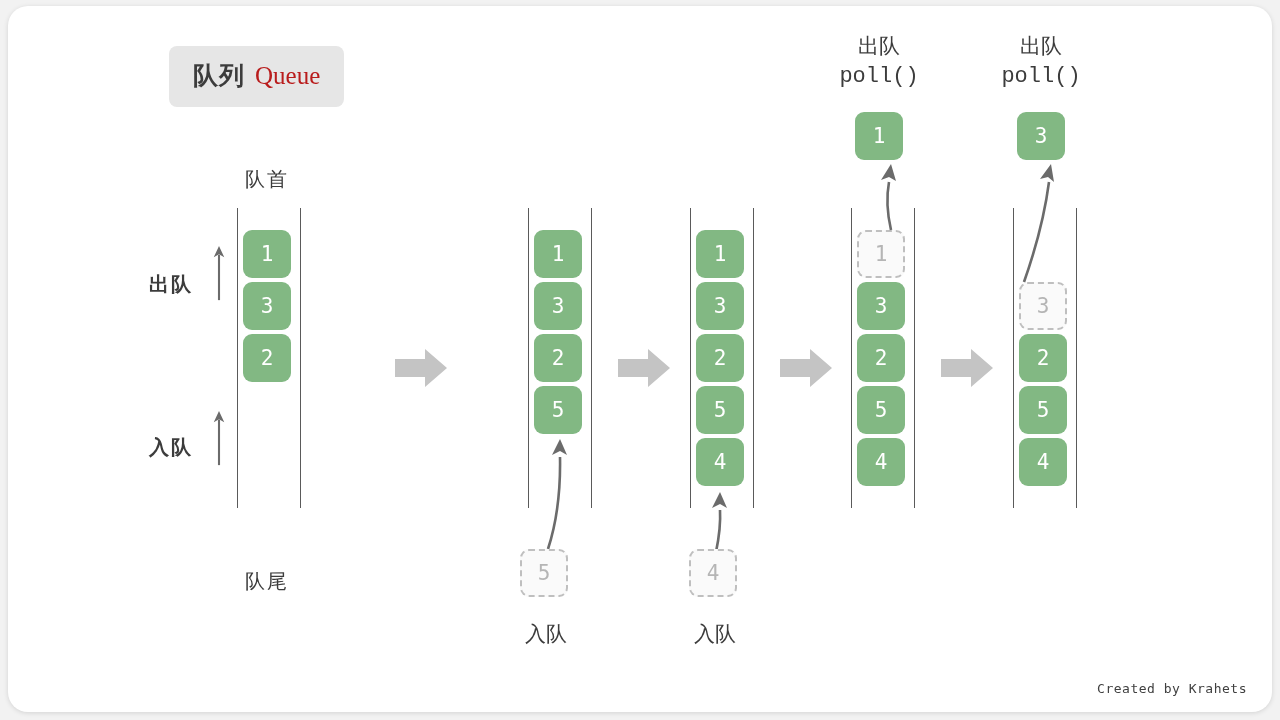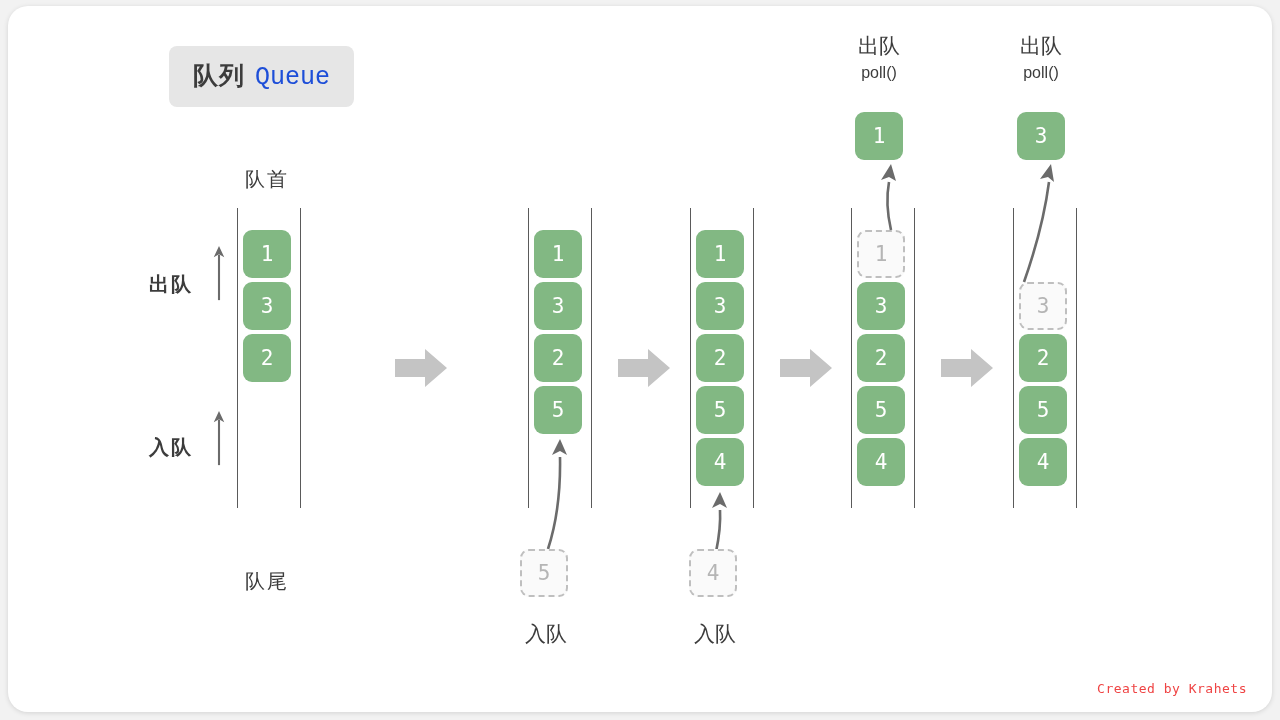--- a/index.html
+++ b/index.html
@@ -26,22 +26,22 @@
     padding:13px 24px 15px 24px;
     background:#e6e6e6;
     border-radius:8px;
     white-space:nowrap;
   }
   .title-cn{
     font-size:25px;font-weight:bold;color:#3c3c3c;
     letter-spacing:1px;
   }
   .title-en{
-    font-family:Liberation Mono, monospace;
-    font-size:25px;color:#1d4ed8;margin-left:10px;
+    font-family:Liberation Serif, serif;
+    font-size:25px;color:#b91c1c;margin-left:10px;
   }
 
   
   .hdr-label{
     position:absolute;
     font-size:20px;font-weight:normal;color:#3c3c3c;
     letter-spacing:2px;white-space:nowrap;
   }
 
   
@@ -88,30 +88,30 @@
     position:absolute;
     text-align:center;white-space:nowrap;
     line-height:1.45;
   }
   .caption .cn{
     display:block;
     font-size:21px;color:#3c3c3c;
   }
   .caption .code{
     display:block;
-    font-family:Liberation Sans, sans-serif;
-    font-size:16px;color:#3c3c3c;
+    font-family:Liberation Mono, monospace;
+    font-size:22px;color:#3c3c3c;
   }
   .caption .code .num{color:#4a9a4a;font-weight:bold;}
 
   
   .credit{
     position:absolute;right:25px;bottom:16px;
     font-family:"DejaVu Sans Mono","Liberation Mono",monospace;
-    font-size:13px;color:#ef4444;letter-spacing:0.5px;
+    font-size:13px;color:#404040;letter-spacing:0.5px;
   }
 </style>
 </head>
 <body>
 
 <div class="card">
 <div class="stage">
 
   <div class="title-badge">
     <span class="title-cn">队列</span><span class="title-en">Queue</span>

